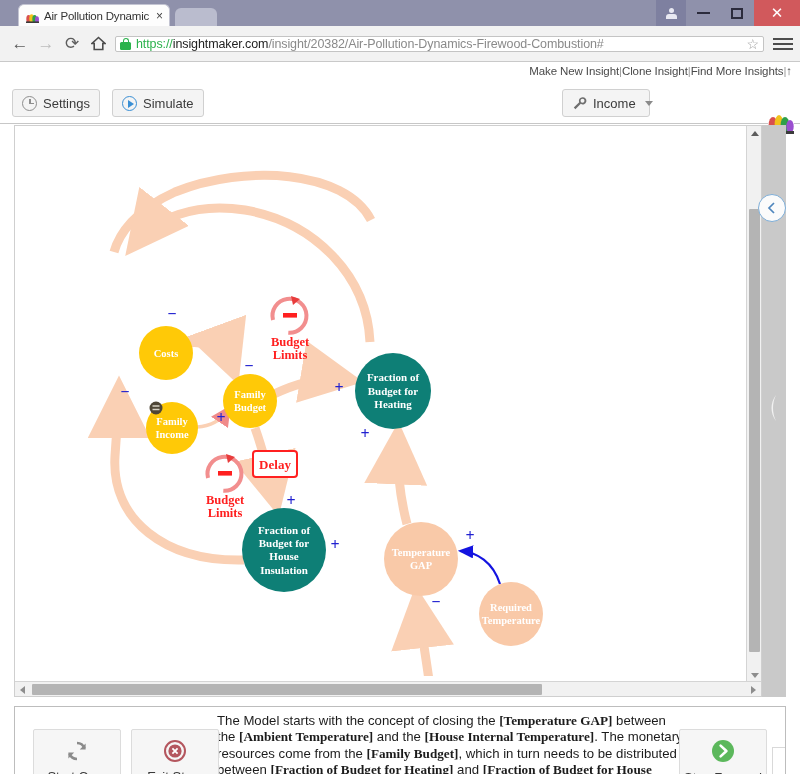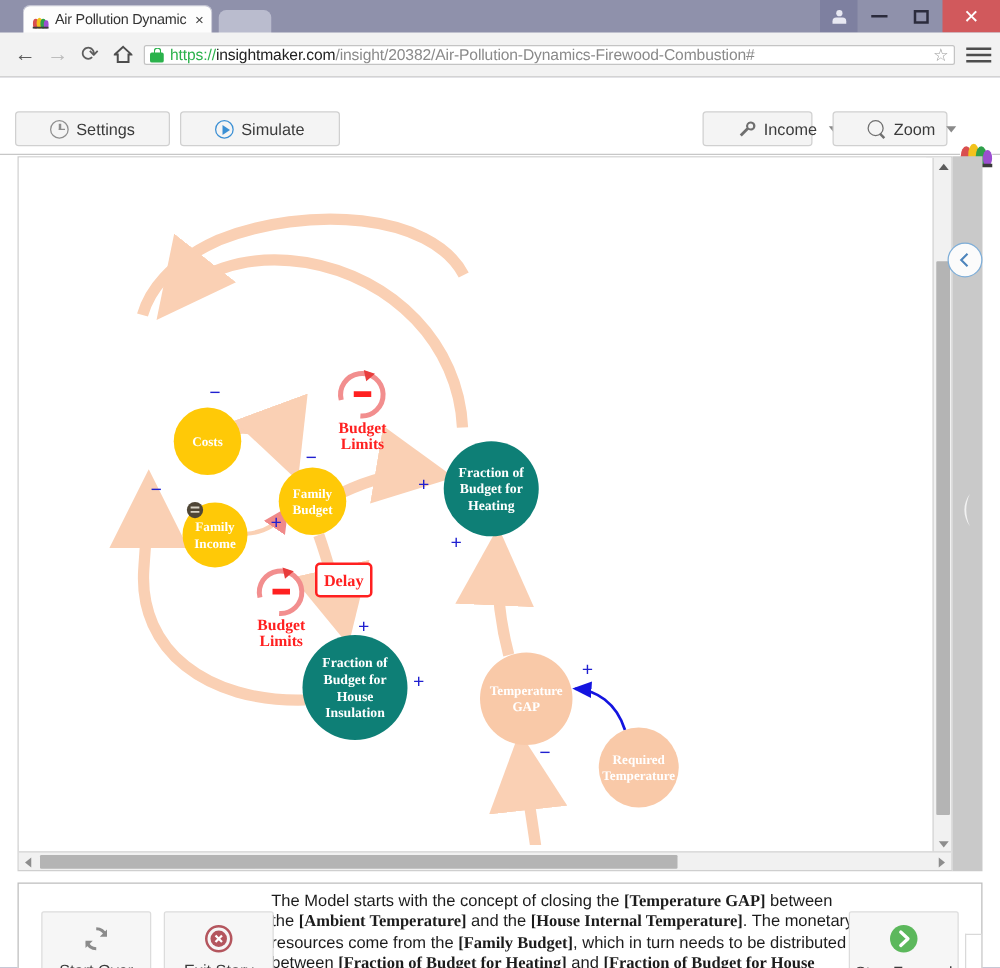--- a/index.html
+++ b/index.html
@@ -77,21 +77,21 @@
   .linkbar a { color:#4a4a4a; text-decoration:none; cursor:pointer; }
   .linkbar .sep { color:#9a9a9a; }
 
   .toolbar {
     position:absolute; left:0; top:20px; width:800px; height:42px;
     border-bottom:1px solid #c7c7c7;
   }
   .tbtn {
     position:absolute; height:28px; background:#f4f4f4;
     border:1px solid #d0d0d0; border-radius:3px;
-    display:flex; align-items:center; gap:6px; padding:0 27px;
+    display:flex; align-items:center; gap:6px; padding:0 9px;
     font-size:13px; color:#3b3b3b; cursor:pointer;
   }
   .circ-ico { width:15px; height:15px; border-radius:50%; border:1.6px solid #8e8e8e; position:relative; flex:0 0 15px; }
   .circ-ico.blue { border-color:#3a8fd4; }
   .clock-h { position:absolute; left:6.2px; top:2.5px; width:1.4px; height:5px; background:#8e8e8e; }
   .clock-h2{ position:absolute; left:6.2px; top:6.5px; width:4.5px; height:1.4px; background:#8e8e8e; }
   .play-t { position:absolute; left:5px; top:3px; width:0; height:0;
             border-left:6px solid #3a8fd4; border-top:4px solid transparent; border-bottom:4px solid transparent; }
   .wrench { width:15px; height:15px; flex:0 0 15px; }
   .magn { width:15px; height:15px; flex:0 0 15px; position:relative; }
@@ -208,47 +208,45 @@
     </div>
     <div class="hamb">
         <i></i>
         <i></i>
         <i></i>
       </div>
   </div>
 
   <div class="page">
 
+    <div class="linkbar">
+      <a>Make New Insight</a><span class="sep">|</span><a>Clone Insight</a><span class="sep">|</span><a>Find More Insights</a><span class="sep">|</span><a>↑</a>
+    </div>
 
     <div class="toolbar">
       <div class="tbtn" id="btn-settings" style="left:12px; top:7px;">
         <span class="circ-ico">
             <i class="clock-h"></i>
             <i class="clock-h2"></i>
           </span>
         <span>Settings</span>
       </div>
-      <div class="tbtn" id="btn-simulate" style="left:112px; top:7px;margin-left:32px;">
+      <div class="tbtn" id="btn-simulate" style="left:112px; top:7px;">
         <span class="circ-ico blue">
             <i class="play-t"></i>
           </span>
         <span>Simulate</span>
       </div>
       <div class="tbtn" id="btn-tools" style="right:150px; top:7px; width:88px;">
         <span class="wrench">
           <svg width="15" height="15" viewBox="0 0 15 15">
               <path d="M10.5 1.2a3.6 3.6 0 0 0-3.3 5 l-5.4 5.4 1.6 1.6 5.4-5.4a3.6 3.6 0 1 0 1.7-6.6z m0 1.6 a2 2 0 1 1 0 4 2 2 0 0 1 0-4z" fill="#6f6f6f"></path>
             </svg>
         </span>
         <span>Income</span>
-        <span class="caret"></span>
-      </div>
-      <div class="tbtn" id="btn-zoom" style="right:42px; top:7px; width:92px;">
-        <span class="magn"></span>
-        <span>Zoom</span>
         <span class="caret"></span>
       </div>
       <div class="logo-btn">
         <svg width="26" height="26" viewBox="0 0 26 26">
           <rect x="0" y="0" width="26" height="26" fill="#ffffff"></rect>
           <ellipse cx="5" cy="17" rx="4.4" ry="8" fill="#d94f4f"></ellipse>
           <ellipse cx="11" cy="16" rx="4.4" ry="9" fill="#f2c21c"></ellipse>
           <ellipse cx="17" cy="17" rx="4.4" ry="8" fill="#2fa04a"></ellipse>
           <ellipse cx="22" cy="18.5" rx="3.7" ry="6.6" fill="#9b4fd0"></ellipse>
           <rect x="0" y="23" width="26" height="3" fill="#3b3b3b"></rect>

